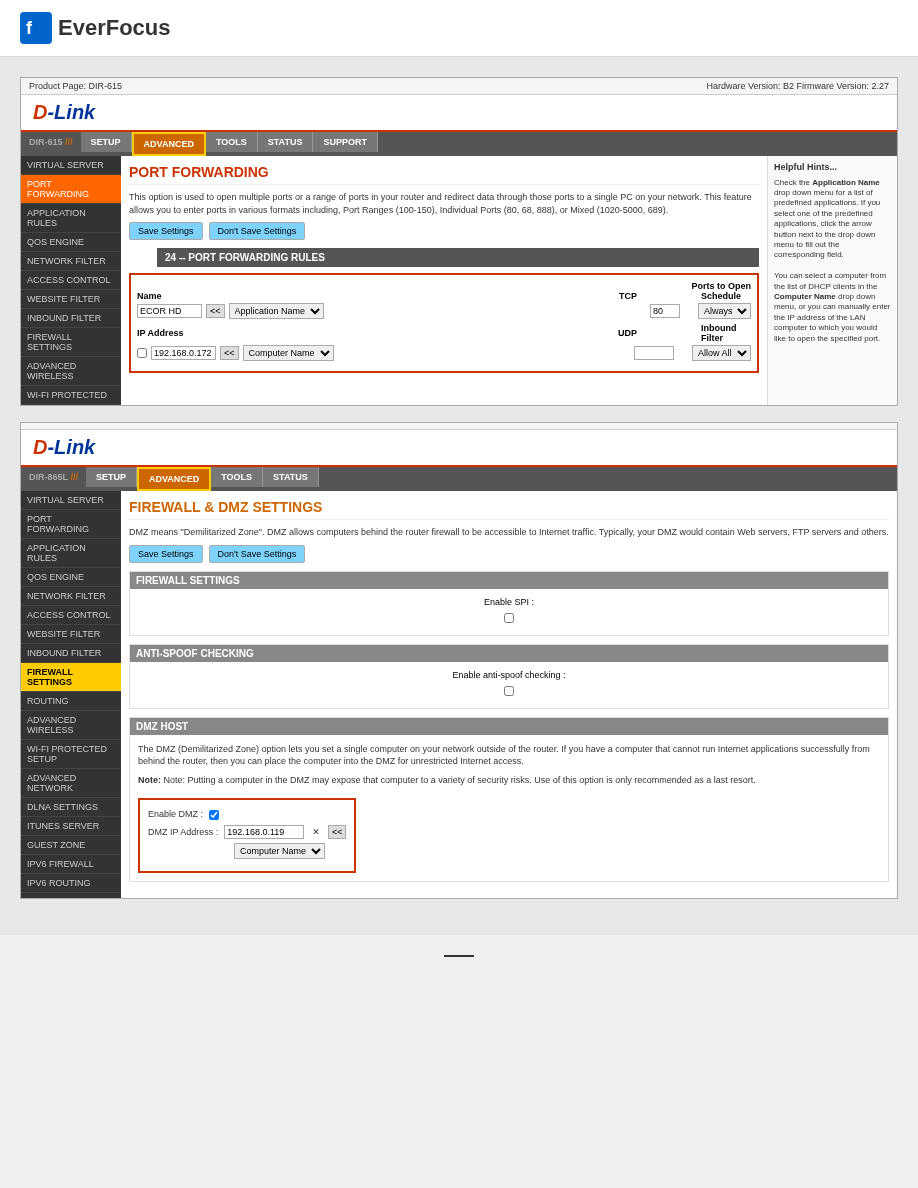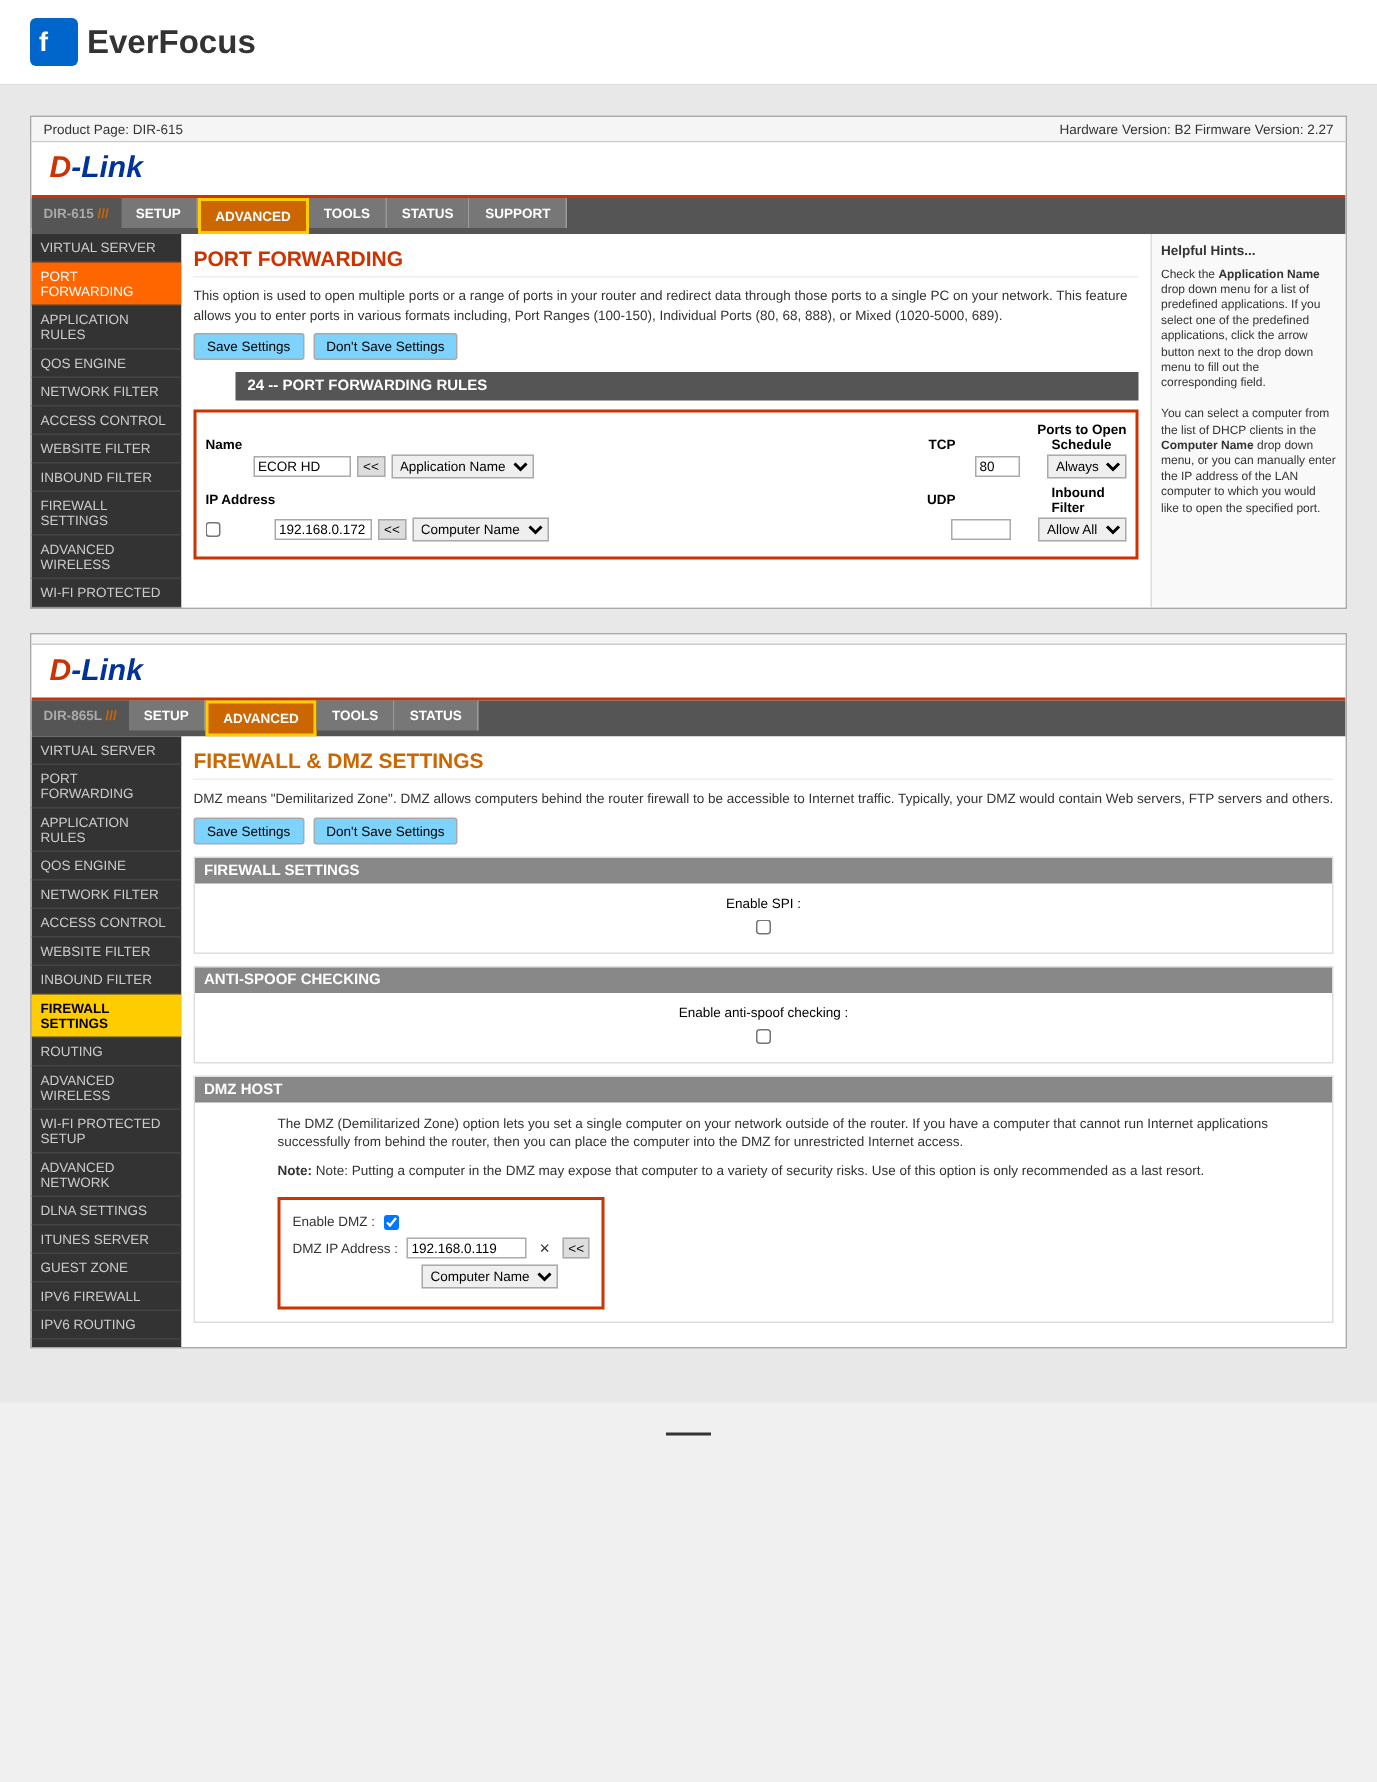--- a/index.html
+++ b/index.html
@@ -184,21 +184,20 @@
       display: flex;
       align-items: center;
       gap: 4px;
       margin-bottom: 4px;
     }
     .pf-row input[type="text"] {
       width: 70px;
       font-size: 9px;
       padding: 1px 2px;
       border: 1px solid #aaa;
-      margin-left: 32px;
     }
     .pf-row select {
       font-size: 9px;
       padding: 1px;
       border: 1px solid #aaa;
     }
     .pf-row .arrow-btn {
       font-size: 9px;
       padding: 1px 4px;
       background: #ddd;
@@ -262,21 +261,20 @@
       color: white;
       padding: 3px 6px;
       font-size: 10px;
       font-weight: bold;
     }
     .dmz-host-content {
       padding: 8px;
       font-size: 9px;
       color: #333;
       line-height: 1.4;
-      margin-left: 47px;
     }
     .dmz-note {
       font-size: 9px;
       margin-top: 6px;
       margin-bottom: 6px;
     }
     .dmz-note b { font-weight: bold; }
 
     
     .dmz-form {

